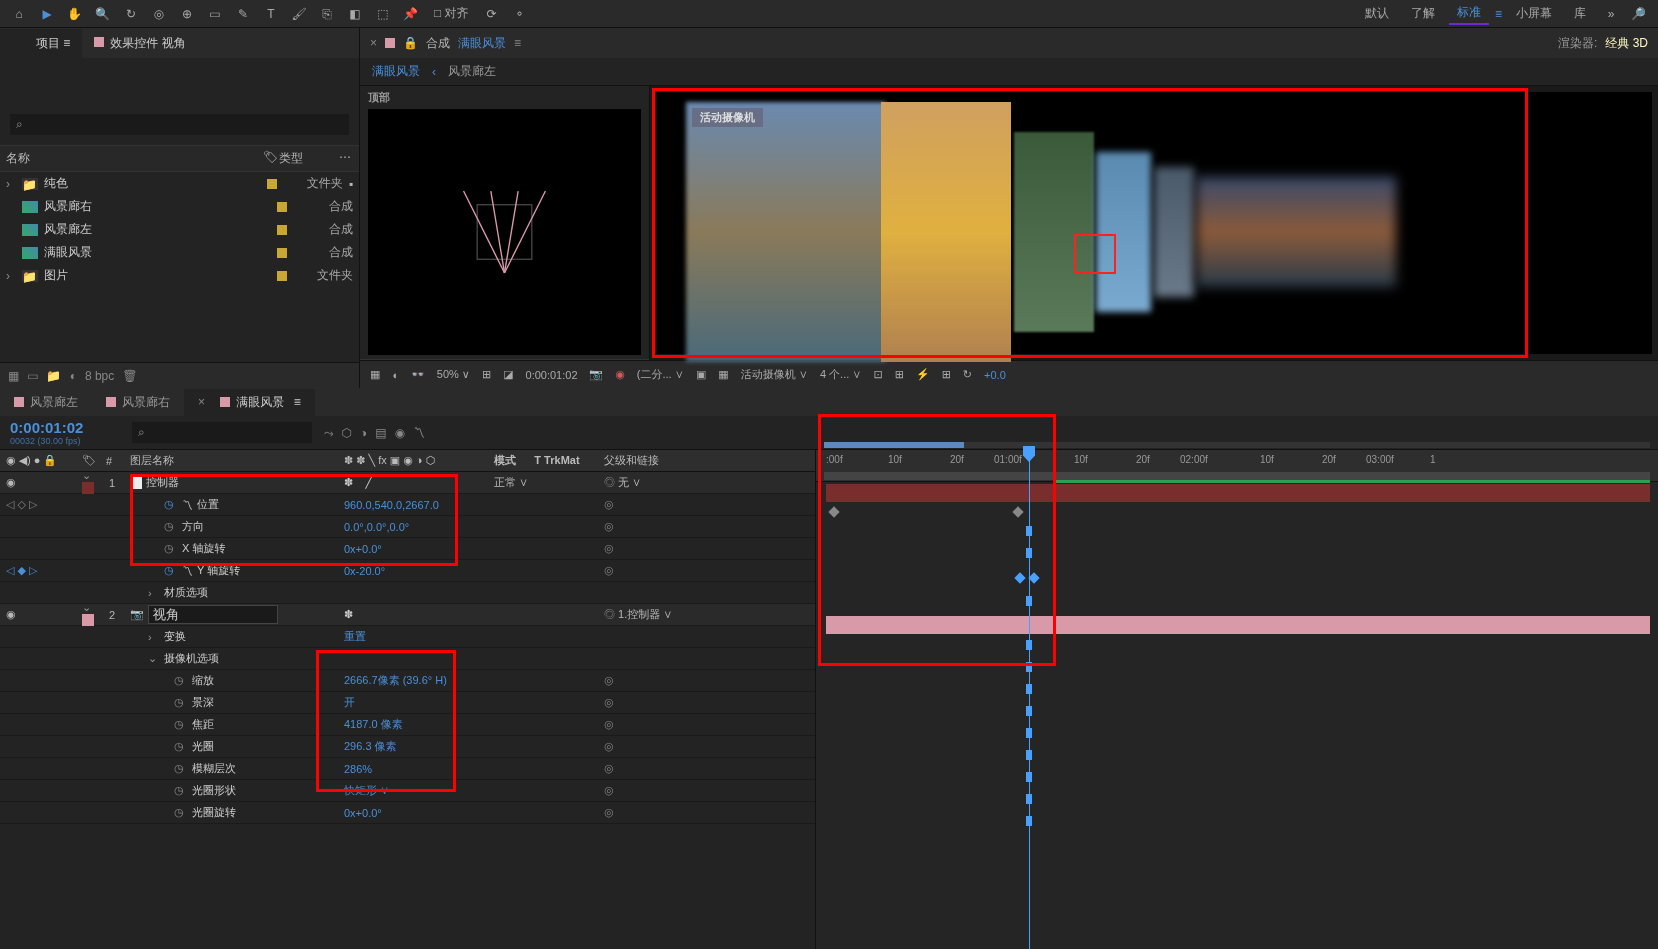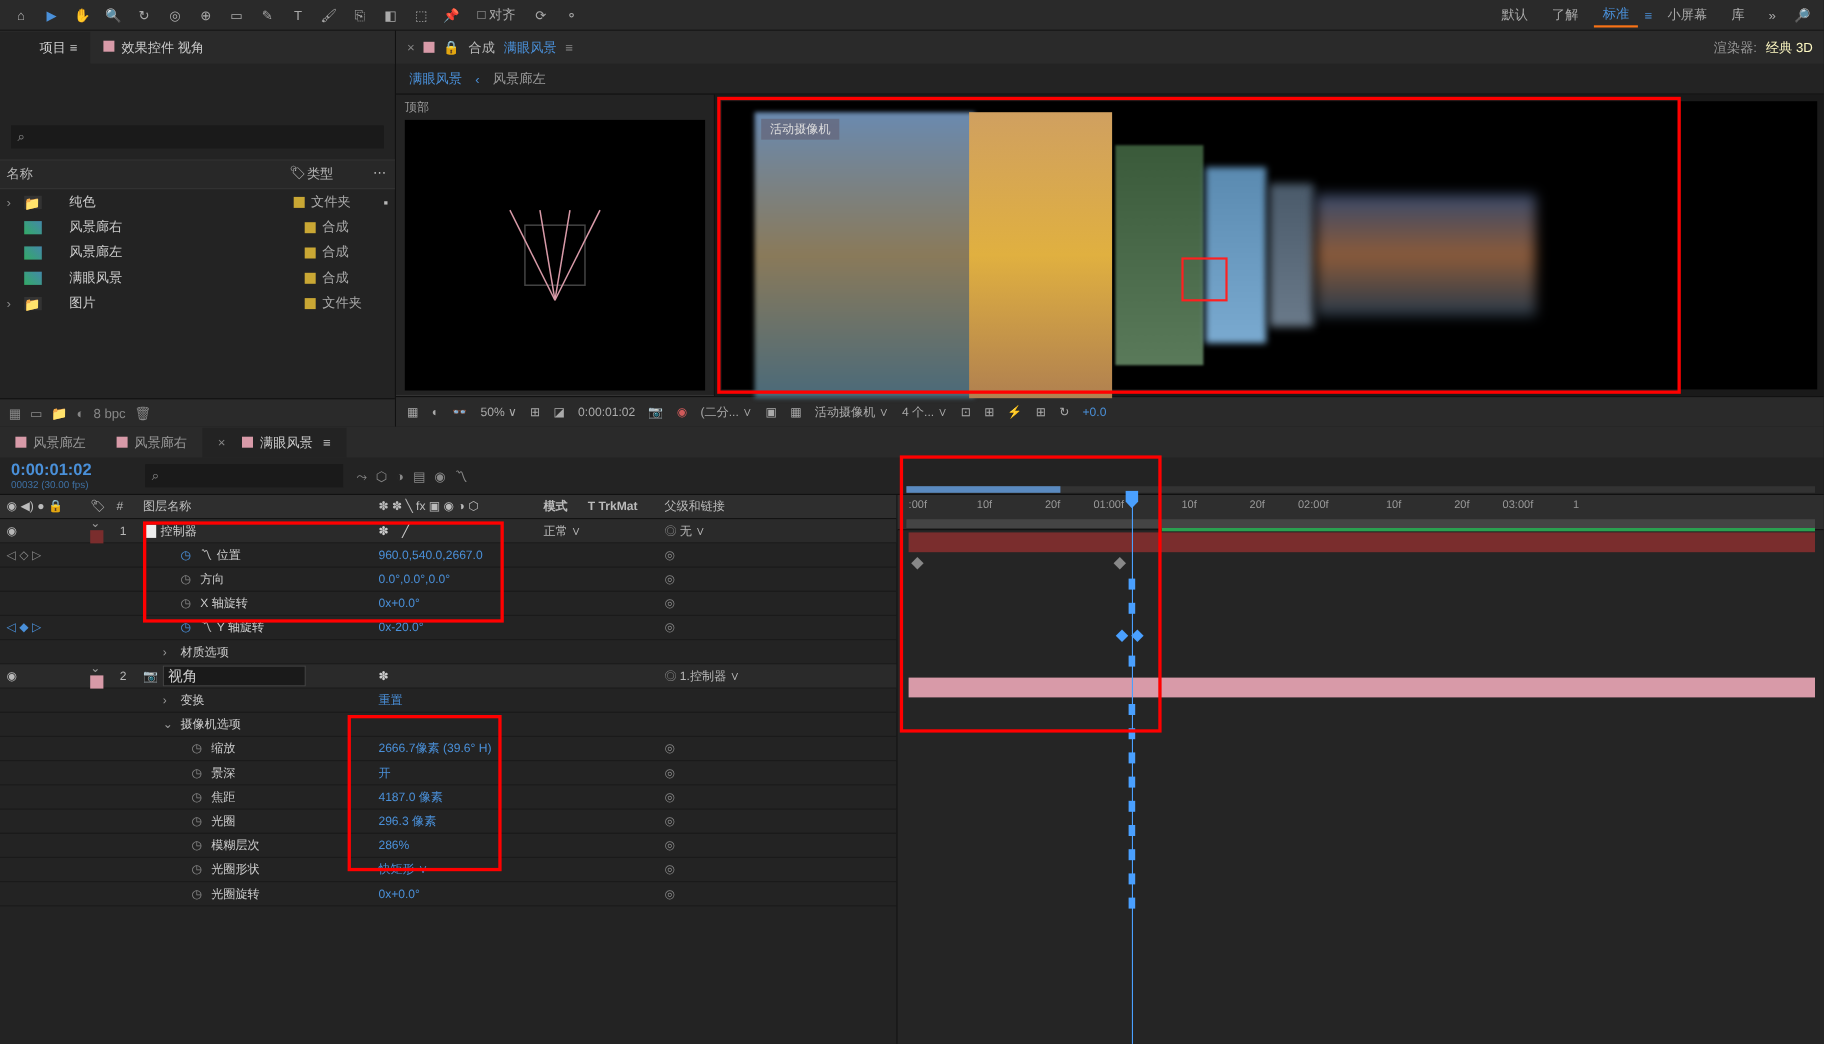--- a/index.html
+++ b/index.html
@@ -5,51 +5,51 @@
 * { margin: 0; padding: 0; box-sizing: border-box; font-family: "Microsoft YaHei", sans-serif; }
 body { background: #1e1e1e; color: #b8b8b8; font-size: 12px; overflow: hidden; width: 1658px; height: 949px; }
 .main-container { display: flex; flex-direction: column; height: 100%; }
 
 
 .top-toolbar { height: 28px; background: #2a2a2a; display: flex; align-items: center; padding: 0 8px; gap: 6px; border-bottom: 1px solid #111; }
 .top-toolbar .tool-icon { width: 22px; height: 22px; display: flex; align-items: center; justify-content: center; color: #aaa; cursor: pointer; }
 .top-toolbar .tool-icon.active { color: #4a90d9; }
 .top-toolbar .spacer { flex: 1; }
 .top-toolbar .ws-btn { padding: 2px 8px; color: #aaa; cursor: pointer; font-size: 12px; }
-.top-toolbar .ws-btn.active { color: #4a90d9; border-bottom: 2px solid #f97316; }
+.top-toolbar .ws-btn.active { color: #4a90d9; border-bottom: 2px solid #6d28d9; }
 
 
 .upper { display: flex; height: 360px; }
 .left-panel { width: 360px; background: #232323; border-right: 1px solid #111; display: flex; flex-direction: column; }
 .panel-tabs { display: flex; height: 30px; align-items: center; background: #2a2a2a; }
 .panel-tab { padding: 6px 12px; cursor: pointer; position: relative; color: #ccc; }
 .panel-tab.active { background: #232323; padding-left: 36px; }
 .panel-tab .marker { width: 10px; height: 10px; background: #d89aa8; display: inline-block; margin-right: 6px; }
 .project-content { flex: 1; padding: 6px; display: flex; flex-direction: column; }
 .search-row { margin-top: auto; padding: 4px; }
 .search-row input { background: #1a1a1a; border: none; color: #ccc; padding: 3px 18px 3px 6px; width: 100%; }
 .proj-header { display: flex; padding: 4px 6px; border-top: 1px solid #333; border-bottom: 1px solid #333; background: #282828; }
 .proj-header .col-name { flex: 1; }
 .proj-header .col-type { width: 60px; }
 .proj-list { }
 .proj-item { display: flex; align-items: center; padding: 3px 6px; gap: 6px; cursor: pointer; }
 .proj-item .toggle { width: 10px; color: #888; }
 .proj-item .swatch { width: 10px; height: 10px; background: #c9a734; }
 .proj-item .icon { width: 16px; height: 12px; }
-.proj-item .name { flex: 1; color: #ccc; margin-left: 19px; }
-.proj-item .type { width: 60px; color: #aaa; }
+.proj-item .name { flex: 1; color: #ccc; }
+.proj-item .type { width: 60px; color: #aaa; text-align: right; }
 .proj-footer { display: flex; align-items: center; gap: 8px; padding: 4px 8px; border-top: 1px solid #111; background: #2a2a2a; height: 26px; }
 
 
 .comp-panel { flex: 1; background: #232323; display: flex; flex-direction: column; }
 .comp-header { height: 30px; display: flex; align-items: center; padding: 4px 10px; gap: 8px; background: #2a2a2a; }
 .comp-crumbs { height: 28px; display: flex; align-items: center; padding: 2px 12px; gap: 12px; border-bottom: 1px solid #111; }
 .comp-crumbs .crumb { color: #999; cursor: pointer; }
 .comp-crumbs .crumb.active { color: #4a90d9; }
-.comp-views-area { flex: 1; display: flex; }
+.comp-views-area { flex: 1; display: flex; font-weight: bold; }
 .comp-side-views { width: 290px; display: flex; flex-direction: column; border-right: 1px solid #111; }
 .side-view { flex: 1; border-bottom: 1px solid #333; display: flex; flex-direction: column; padding: 4px 8px; }
 .side-view .label { color: #999; font-size: 11px; margin-bottom: 4px; }
 .side-view .preview { flex: 1; background: #000; position: relative; display: flex; align-items: center; justify-content: center; }
 .main-view { flex: 1; position: relative; background: #1a1a1a; display: flex; align-items: center; justify-content: center; }
 .main-view .red-box { position: absolute; top: 2px; left: 2px; right: 130px; bottom: 2px; border: 3px solid #ff0000; z-index: 5; }
 .main-view .viewport { position: absolute; inset: 6px; background: #000; }
 .main-view .active-cam-label { position: absolute; top: 16px; left: 36px; background: rgba(100,100,120,0.7); padding: 2px 8px; color: #ddd; font-size: 11px; z-index: 10; }
 .fake-3d { position: absolute; inset: 0; display: flex; align-items: center; justify-content: center; }
 .panel3d { position: absolute; }

